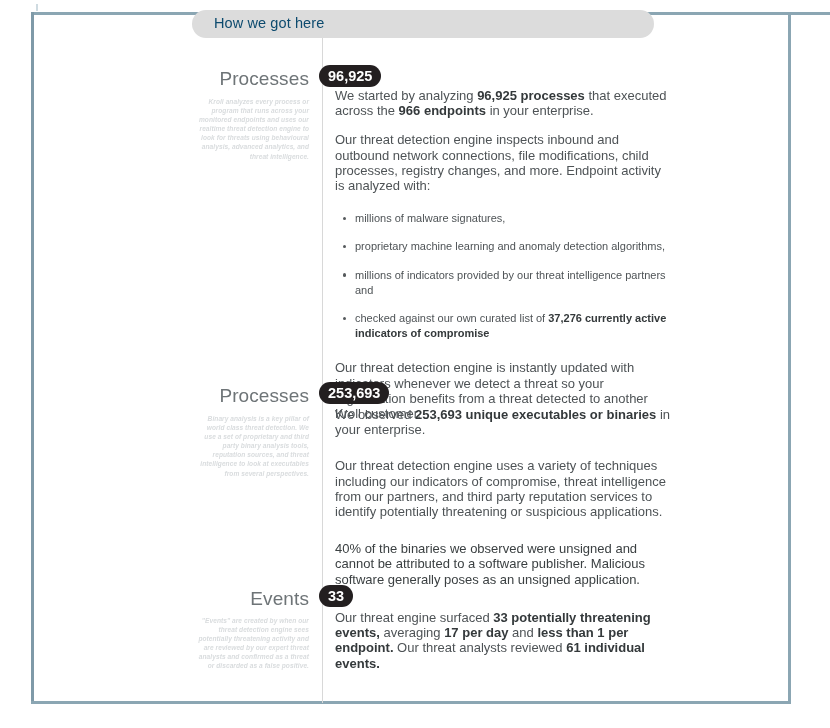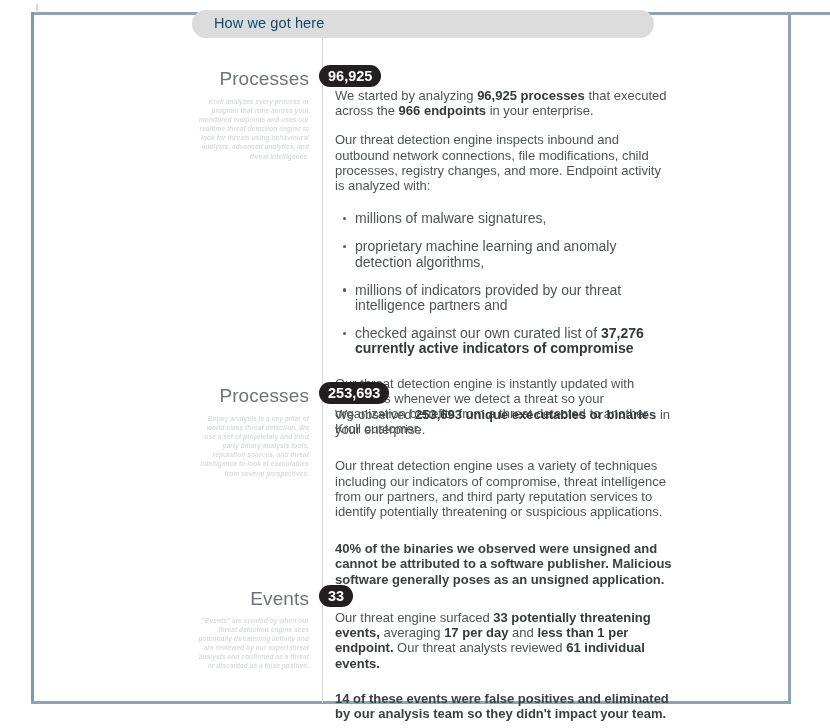--- a/index.html
+++ b/index.html
@@ -148,35 +148,35 @@
   .body-col p {
     margin: 0 0 16px 0;
     font-size: 13px;
     line-height: 15.2px;
     color: #4e5356;
   }
   .body-col p.tight {
     margin-bottom: 14px;
   }
   .body-col p.bold-block {
-    font-weight: 700;
+    font-weight: 400;
     color: #3b4042;
   }
   .body-col b {
     font-weight: 700;
     color: #34393b;
   }
   ul.bullets {
     margin: 0 0 14px 0;
     padding: 0 0 0 20px;
     list-style: none;
   }
   ul.bullets li {
     position: relative;
-    font-size: 14px;
+    font-size: 11px;
     line-height: 15.2px;
     color: #4e5356;
     margin-bottom: 11px;
     margin-top: 13px;
   }
   ul.bullets li:last-child { margin-bottom: 0; }
   ul.bullets li::before {
     content: "";
     position: absolute;
     left: -12px;
@@ -231,17 +231,16 @@
       <p class="bold-block" style="margin-bottom:0;">40% of the binaries we observed were unsigned and cannot be attributed to a software publisher. Malicious software generally poses as an unsigned application.</p>
     </div>
   </div>
 
   <div class="section" style="top:588px;">
     <div class="sec-head">Events</div>
     <div class="badge">33</div>
     <div class="sec-note" style="top:28px;">"Events" are created by when our threat detection engine sees potentially threatening activity and are reviewed by our expert threat analysts and confirmed as a threat or discarded as a false positive.</div>
     <div class="body-col" style="top:22px;">
       <p style="margin-bottom:20px;"><span>Our threat engine surfaced </span><b>33 potentially threatening events,</b><span> averaging </span><b>17 per day</b><span> and </span><b>less than 1 per endpoint.</b><span> Our threat analysts reviewed </span><b>61 individual events.</b></p>
-      <p class="bold-block" style="margin-bottom:0;">14 of these events were false positives and eliminated by our analysis team so they didn't impact your team.</p>
     </div>
   </div>
 
 </div>
 
 </body></html>

